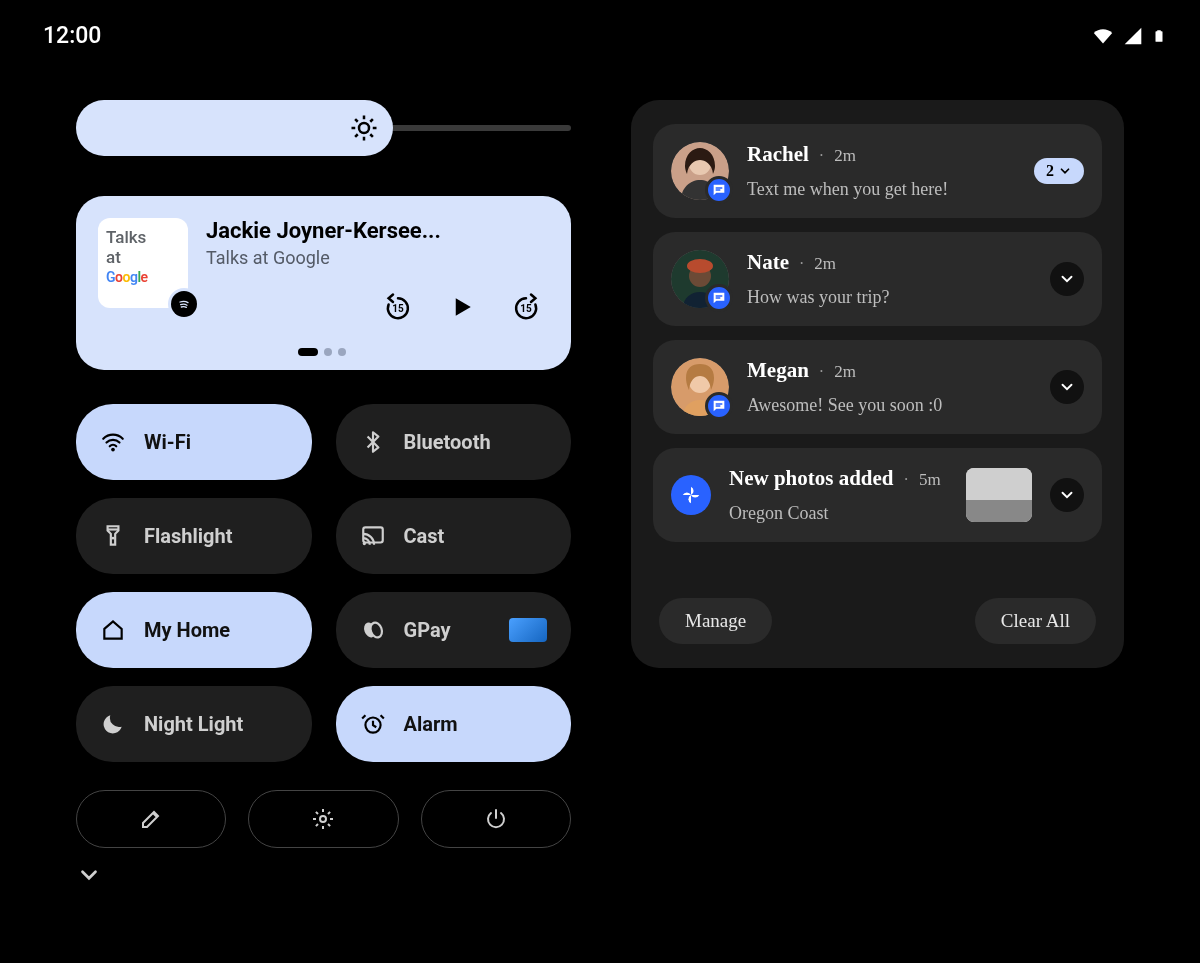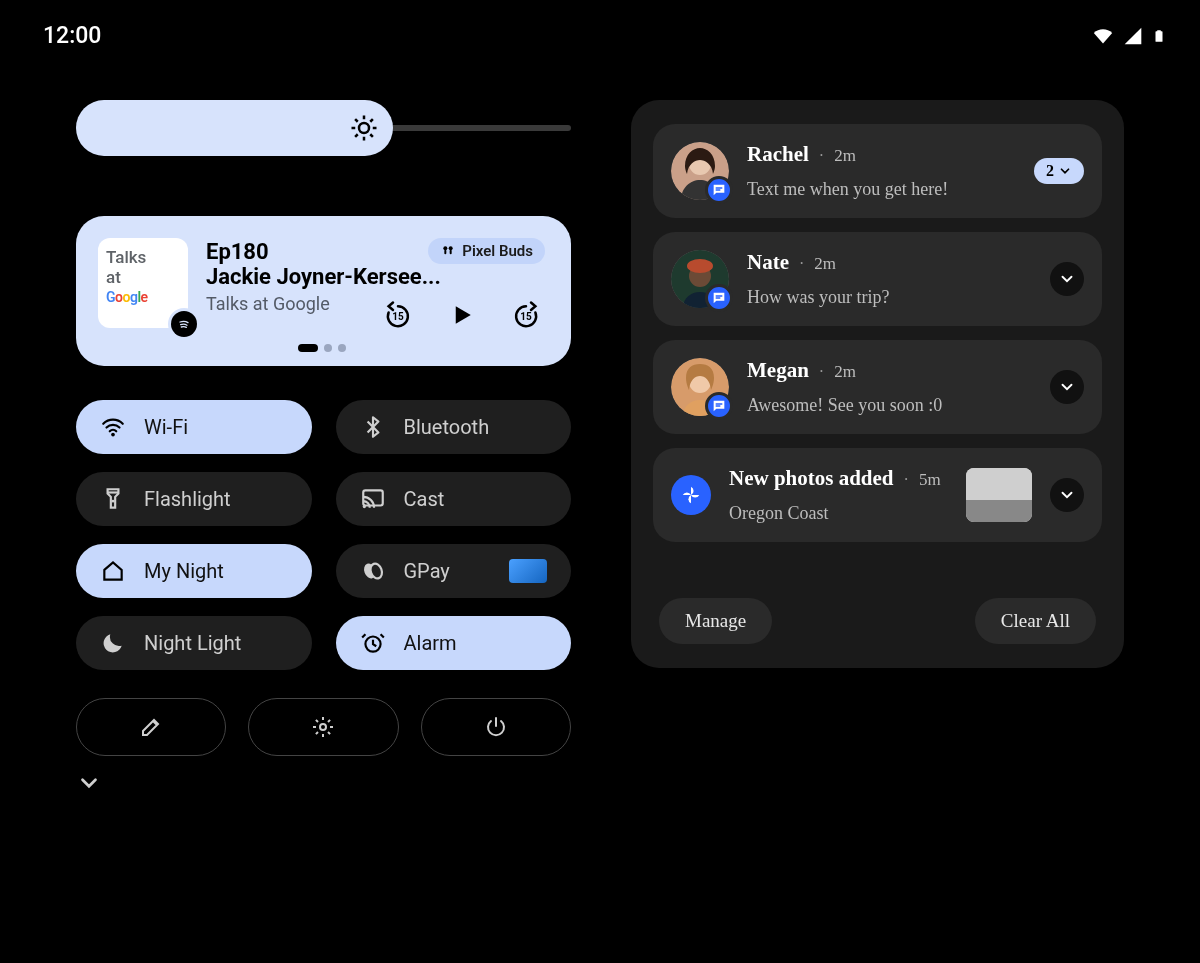--- a/index.html
+++ b/index.html
@@ -73,23 +73,22 @@
   .brightness .fill svg { width:30px; height:30px; }
 
   
   .media-card {
     background: #d7e3fc;
     border-radius: 28px;
     padding: 22px 26px 14px 22px;
     color: #1b1b1b;
     display:flex;
     flex-direction:column;
-    gap:4px;
+    gap:16px;
     margin-bottom: 34px;
-    margin-top: 20px;
   }
   .media-top { display:flex; gap:18px; }
   .media-art {
     position: relative;
     width: 90px; height: 90px;
     background:#fff;
     border-radius:12px;
     font-size:17px;
     line-height:1.15;
     color:#5f6368;
@@ -128,25 +127,25 @@
   .media-pager span.active{ width:20px; background:#000;}
 
   
   .qs-grid{
     display:grid;
     grid-template-columns: 1fr 1fr;
     gap:18px 24px;
     margin-bottom:28px;
   }
   .qs-tile{
-    height:54px;
+    height:76px;
     border-radius:37px;
     display:flex; align-items:center; gap:18px;
     padding:0 24px;
-    font-size:20px; font-weight:400;
+    font-size:20px; font-weight:700;
   }
   .qs-tile.on  { background:#c7d8fc; color:#111; }
   .qs-tile.off { background:#1f1f1f; color:#cfcfcf; }
   .qs-tile .tile-icon{ width:26px; height:26px; flex:0 0 26px; display:flex;align-items:center;justify-content:center;}
   .qs-tile .trailing{ margin-left:auto; }
   .gpay-card{
     width:38px;height:24px;border-radius:4px;
     background:linear-gradient(135deg,#4aa0ff,#1565c0);
   }
 
@@ -290,36 +289,20 @@
                   <g fill="none" stroke="#d7e3fc" stroke-width="2" stroke-linecap="round">
                     <path d="M6 9c4-1.5 9-1 12 1"></path>
                     <path d="M7 13c3-1 7-.7 9.5.8"></path>
                     <path d="M8 16.5c2.5-.8 5.5-.5 7.5.6"></path>
                   </g>
                 </svg>
               </span>
           </span>
         </div>
         <div class="media-meta">
-          <div class="line1">
-            <span class="title">Ep180</span>
-            <span class="output-chip">
-              <span>
-                <svg viewBox="0 0 24 24" width="16" height="16">
-                    <g fill="#000">
-                      <circle cx="8" cy="8" r="3"></circle>
-                      <rect x="6.5" y="10" width="3" height="7" rx="1.5"></rect>
-                      <circle cx="16" cy="8" r="3"></circle>
-                      <rect x="14.5" y="10" width="3" height="7" rx="1.5"></rect>
-                    </g>
-                  </svg>
-              </span>
-              <span>Pixel Buds</span>
-            </span>
-          </div>
           <div class="artist">Jackie Joyner-Kersee...</div>
           <div class="source">Talks at Google</div>
         </div>
       </div>
       <div class="media-controls">
         <span class="ctrl">
           <svg viewBox="0 0 24 24">
               <g fill="none" stroke="#000" stroke-width="2" stroke-linecap="round">
                 <path d="M12 5a8 8 0 1 1-7.5 5"></path>
                 <path d="M8 2 4.5 5 8 8"></path>
@@ -394,21 +377,21 @@
             </svg>
         </span>
         <span>Cast</span>
       </div>
       <div class="qs-tile on">
         <span class="tile-icon">
           <svg viewBox="0 0 24 24">
               <path fill="none" stroke="#000" stroke-width="2" d="M4 11 12 4l8 7v9H4z"></path>
             </svg>
         </span>
-        <span>My Night</span>
+        <span>My Home</span>
       </div>
       <div class="qs-tile off">
         <span class="tile-icon">
           <svg viewBox="0 0 24 24">
               <g fill="#cfcfcf">
                 <ellipse cx="9" cy="12" rx="5" ry="7" transform="rotate(-20 9 12)"></ellipse>
                 <ellipse cx="15" cy="12" rx="5" ry="7" transform="rotate(-20 15 12)" fill="#1f1f1f" stroke="#cfcfcf" stroke-width="2"></ellipse>
               </g>
             </svg>
         </span>

